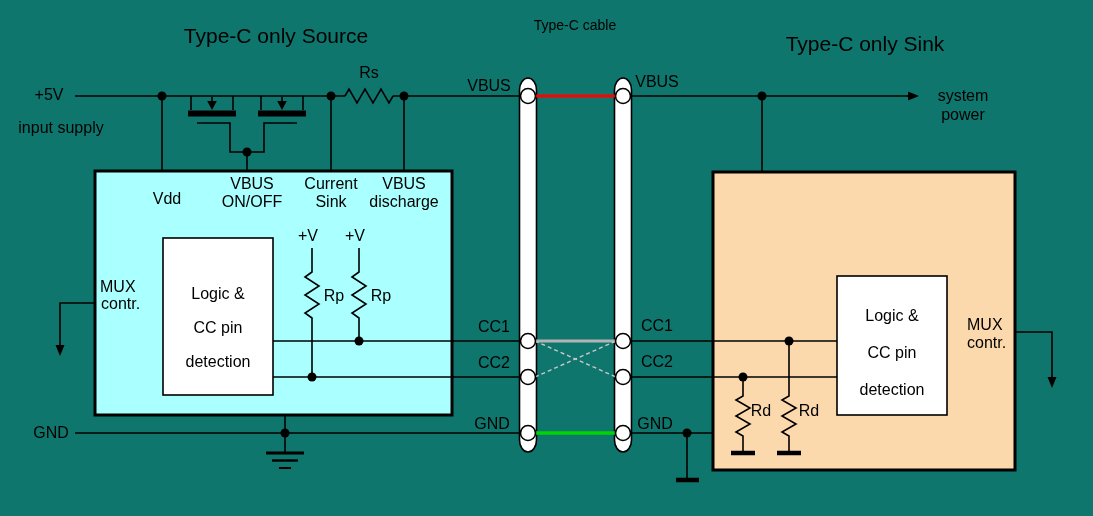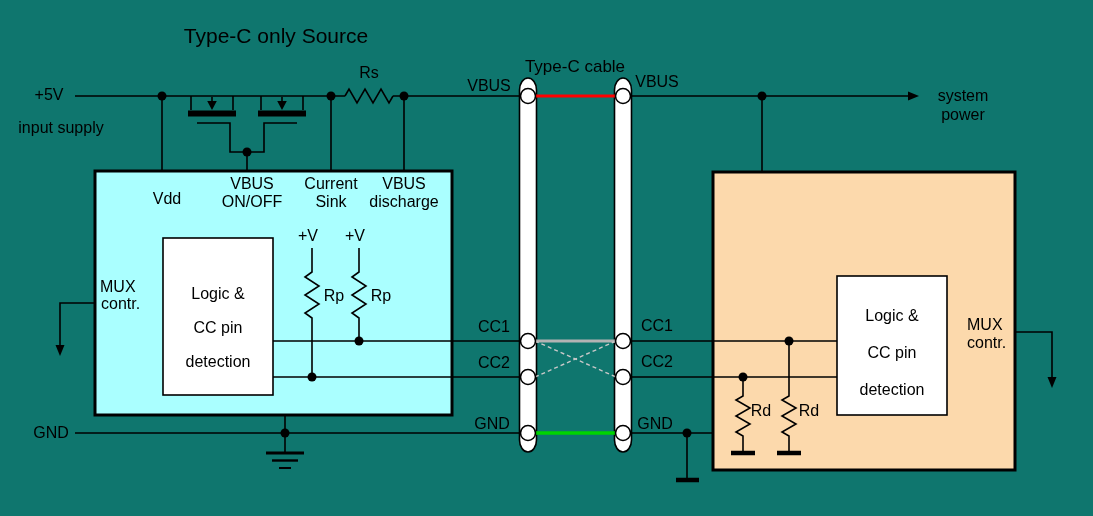--- a/index.html
+++ b/index.html
@@ -7,21 +7,21 @@
     position:relative;width:1093px;height:516px;background:#0f766e;overflow:hidden;
     font-family:"Liberation Sans", sans-serif;color:#000;
   }
   #stage svg{position:absolute;left:0;top:0;}
   .lbl{
     position:absolute;transform:translate(-50%,-50%);
     font-size:16px;line-height:1.05;white-space:nowrap;color:#000;
   }
   .lbl.left{transform:translate(0,-50%);text-align:center;}
   .lbl.title{font-size:21px;}
-  .lbl.sub{font-size:17px;margin-top:42px;}
+  .lbl.sub{font-size:14px;}
 </style>
 </head>
 <body>
 
 <div id="stage">
 
 <svg width="1093" height="516" viewBox="0 0 1093 516">
 
   <rect x="95" y="171" width="357" height="244" fill="#aaffff" stroke="#000" stroke-width="3"></rect>
   <rect x="713" y="172" width="302" height="298" fill="#fcd9ac" stroke="#000" stroke-width="3"></rect>
@@ -113,20 +113,21 @@
     <circle cx="312" cy="377" r="4.5"></circle>
     <circle cx="789" cy="341" r="4.5"></circle>
     <circle cx="743" cy="377" r="4.5"></circle>
     <circle cx="285" cy="433" r="4.5"></circle>
     <circle cx="687" cy="433" r="4.5"></circle>
   </g>
 </svg>
 
   <div class="lbl title" style="left:276px;top:36px">Type-C only Source</div>
   <div class="lbl sub" style="left:575px;top:25px">Type-C cable</div>
+  <div class="lbl title" style="left:865px;top:44px">Type-C only Sink</div>
 
   <div class="lbl" style="left:49px;top:95px">+5V</div>
   <div class="lbl" style="left:61px;top:128px">input supply</div>
   <div class="lbl" style="left:369px;top:73px">Rs</div>
 
   <div class="lbl" style="left:489px;top:86px">VBUS</div>
   <div class="lbl" style="left:657px;top:82px">VBUS</div>
   <div class="lbl" style="left:963px;top:96px">system</div>
   <div class="lbl" style="left:963px;top:115px">power</div>
 

